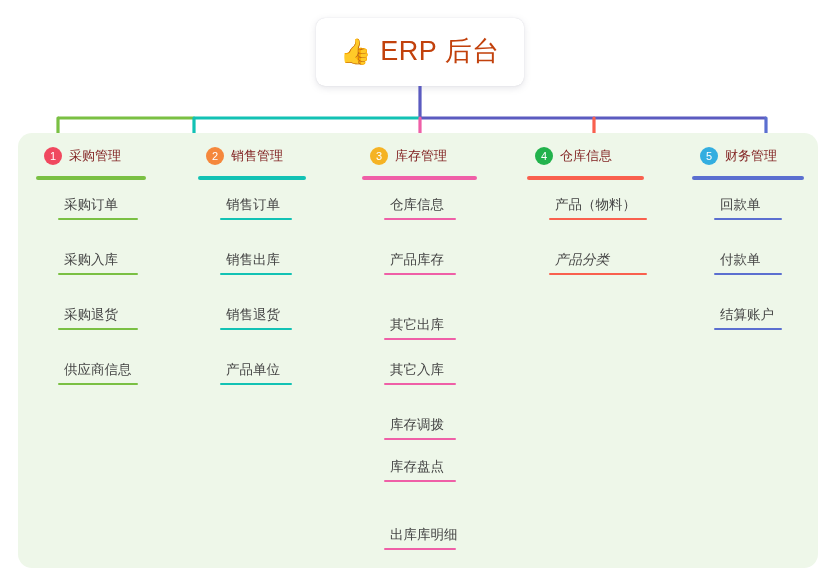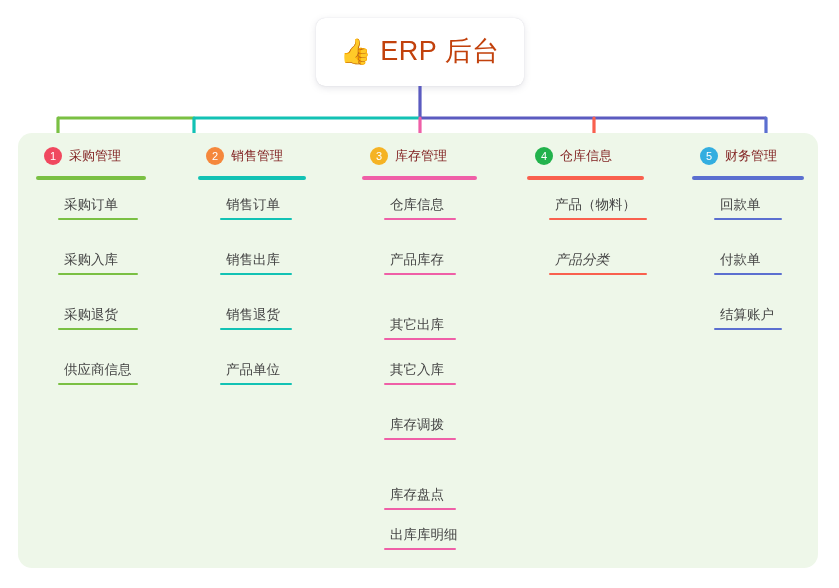--- a/index.html
+++ b/index.html
@@ -259,21 +259,21 @@
             <div class="leaf-rule" style="background: rgb(239, 95, 167); width: 72px;"></div>
           </div>
           <div class="leaf" style="top: 165px;">
             <span class="leaf-text">其它入库</span>
             <div class="leaf-rule" style="background: rgb(239, 95, 167); width: 72px;"></div>
           </div>
           <div class="leaf" style="top: 220px;">
             <span class="leaf-text">库存调拨</span>
             <div class="leaf-rule" style="background: rgb(239, 95, 167); width: 72px;"></div>
           </div>
-          <div class="leaf" style="top: 290px;">
+          <div class="leaf" style="top: 262px;">
             <span class="leaf-text">库存盘点</span>
             <div class="leaf-rule" style="background: rgb(239, 95, 167); width: 72px;"></div>
           </div>
           <div class="leaf" style="top: 330px;">
             <span class="leaf-text">出库库明细</span>
             <div class="leaf-rule" style="background: rgb(239, 95, 167); width: 72px;"></div>
           </div>
         </div>
       </div>
       <div class="column" style="left: 527px; width: 120px;">

